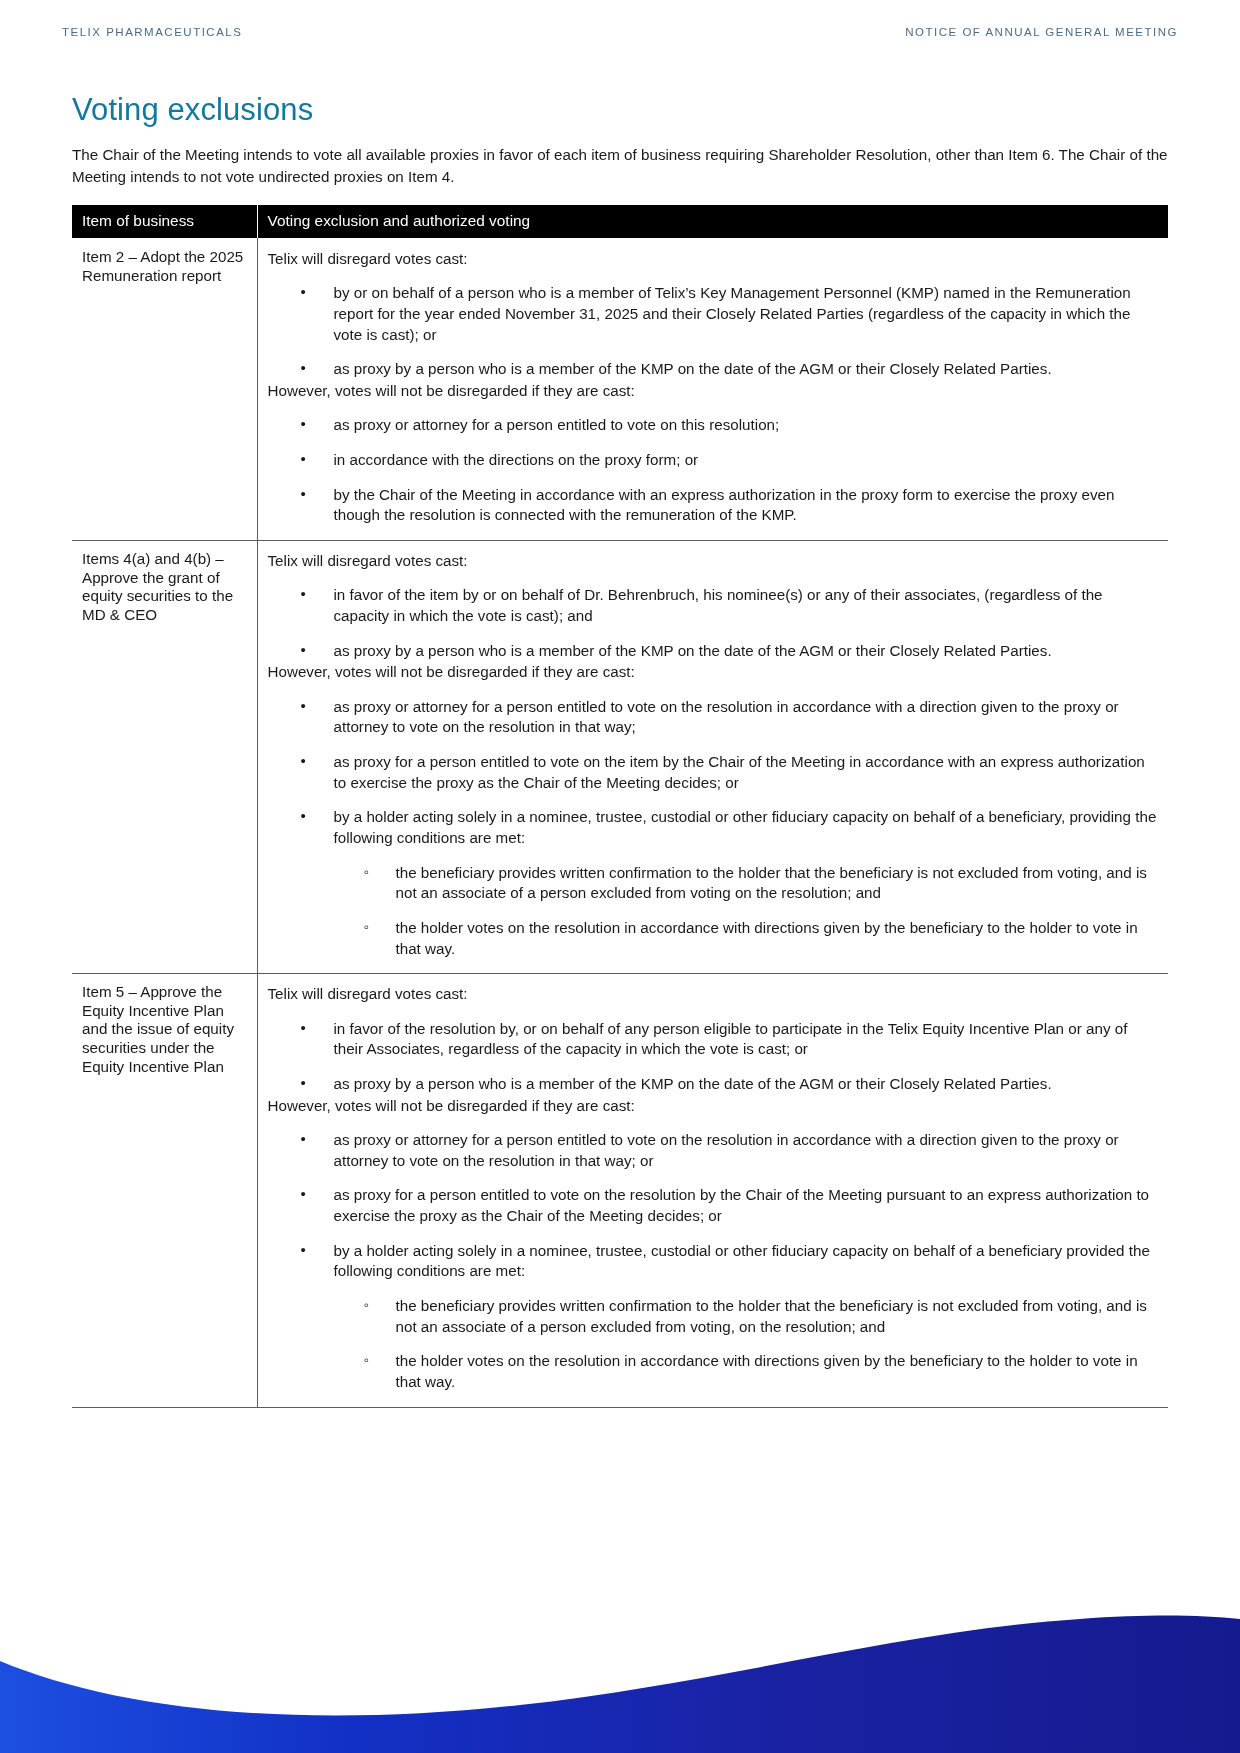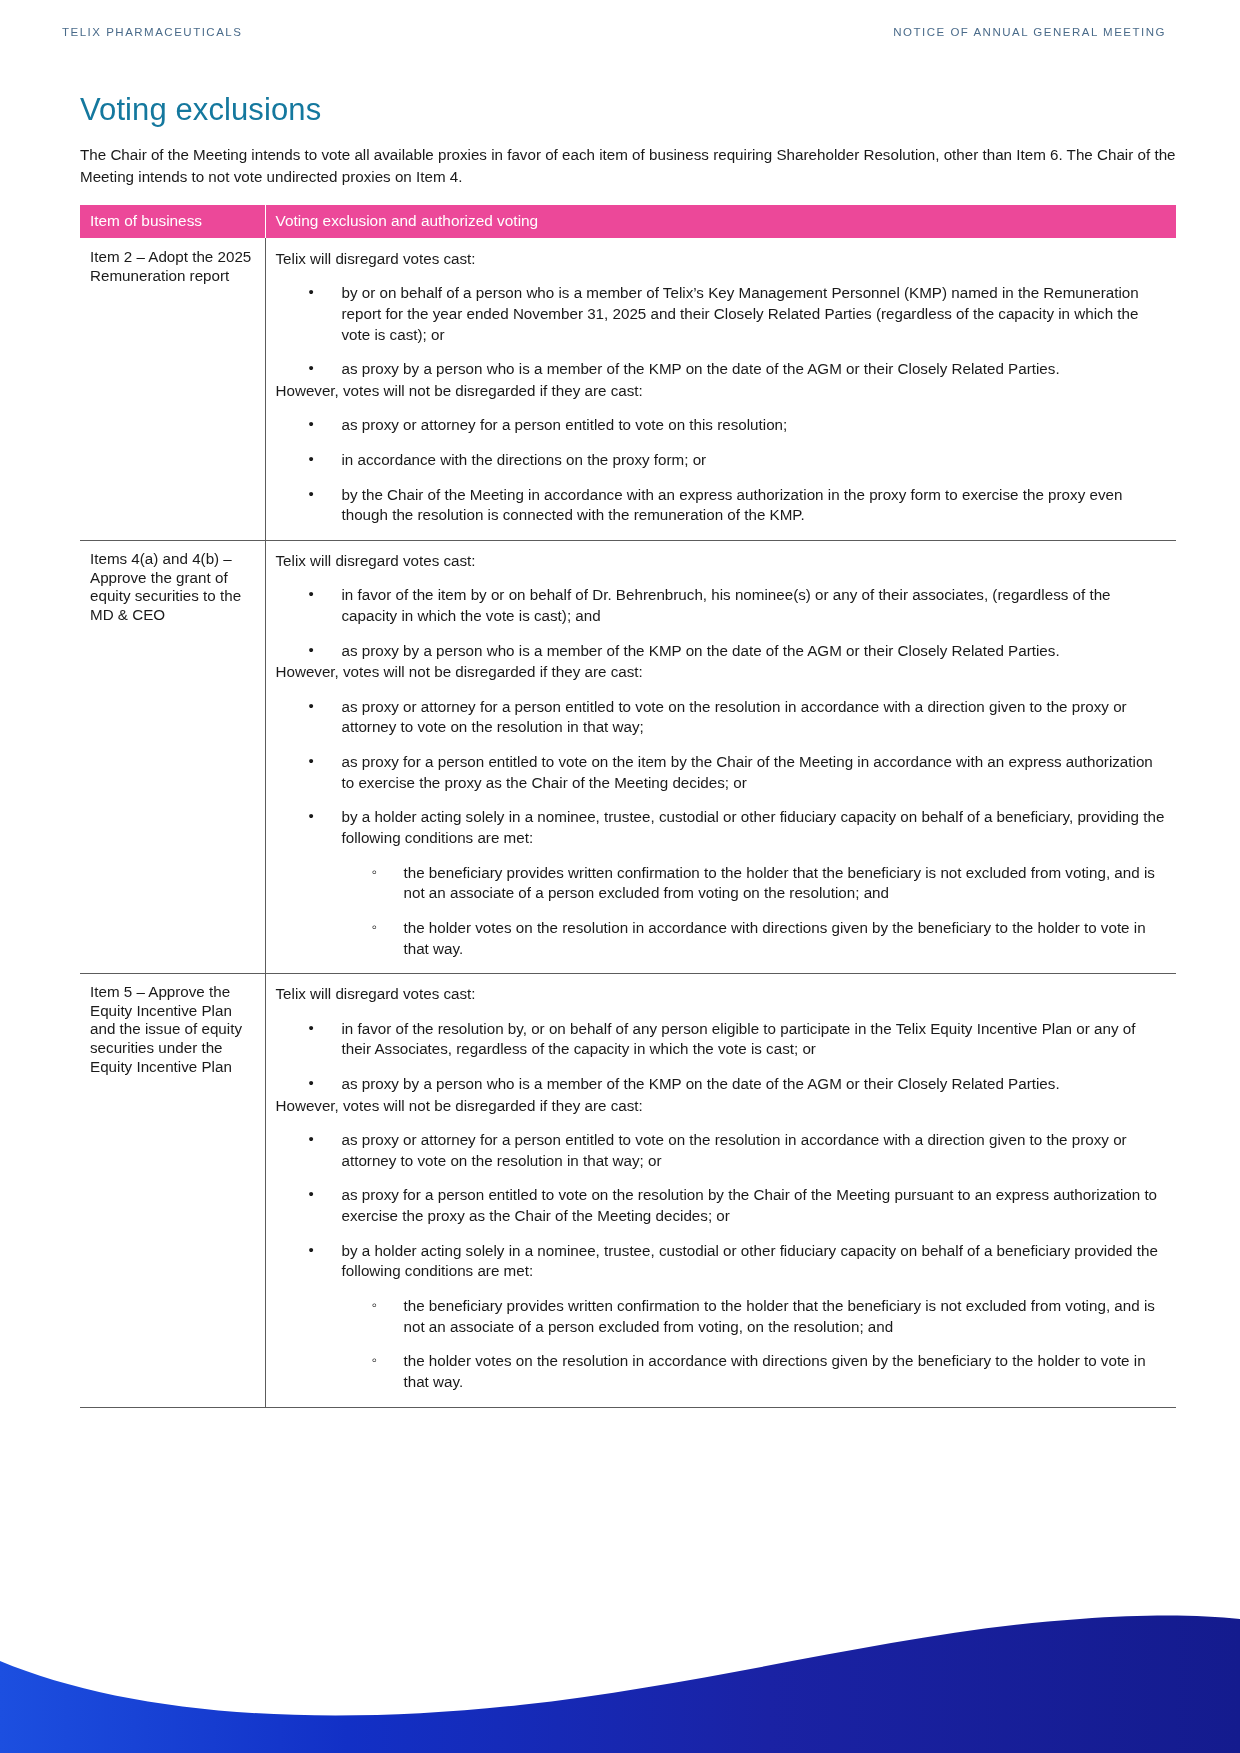--- a/index.html
+++ b/index.html
@@ -21,37 +21,37 @@
     width: 1240px;
     height: 1753px;
     box-sizing: border-box;
   }
 
   
   .running-header {
     position: absolute;
     top: 26px;
     left: 62px;
-    right: 74px;
+    right: 62px;
     display: flex;
     justify-content: space-between;
     align-items: center;
   }
   .running-header .hdr-text {
     font-size: 11.5px;
     letter-spacing: 1.5px;
     color: #4a6b8a;
     font-weight: 400;
   }
 
   
   .content {
     position: absolute;
     top: 92px;
-    left: 80px;
+    left: 72px;
     width: 1096px;
   }
 
   h1.page-title {
     font-size: 31px;
     font-weight: 400;
     color: #14789e;
     margin: 0 0 16px 0;
     letter-spacing: 0.1px;
   }
@@ -68,21 +68,21 @@
   table.excl-table {
     border-collapse: collapse;
     width: 1096px;
     table-layout: fixed;
     margin-top: 2px;
   }
   table.excl-table col.c1 { width: 185px; }
   table.excl-table col.c2 { width: 911px; }
 
   table.excl-table thead th {
-    background: #ec4899;
+    background: #000000;
     color: #ffffff;
     font-weight: 400;
     font-size: 15.4px;
     text-align: left;
     padding: 7px 10px 8px 10px;
     vertical-align: middle;
   }
   table.excl-table thead th.th-1 {
     border-right: 1px solid #ffffff;
   }

